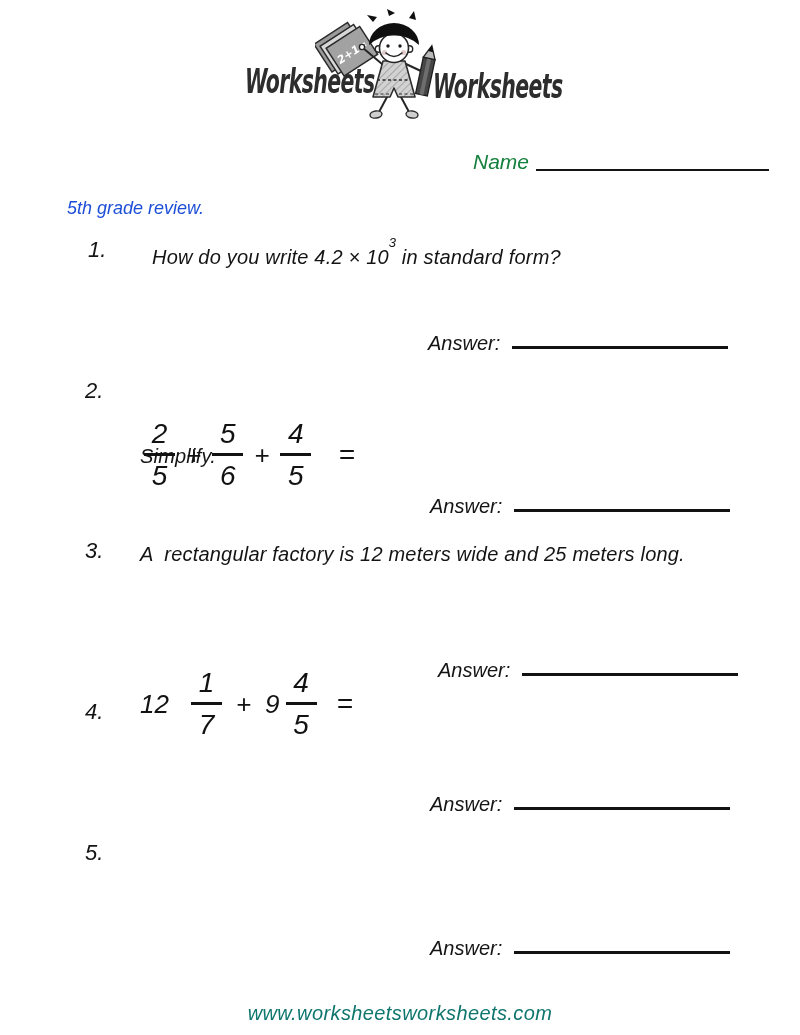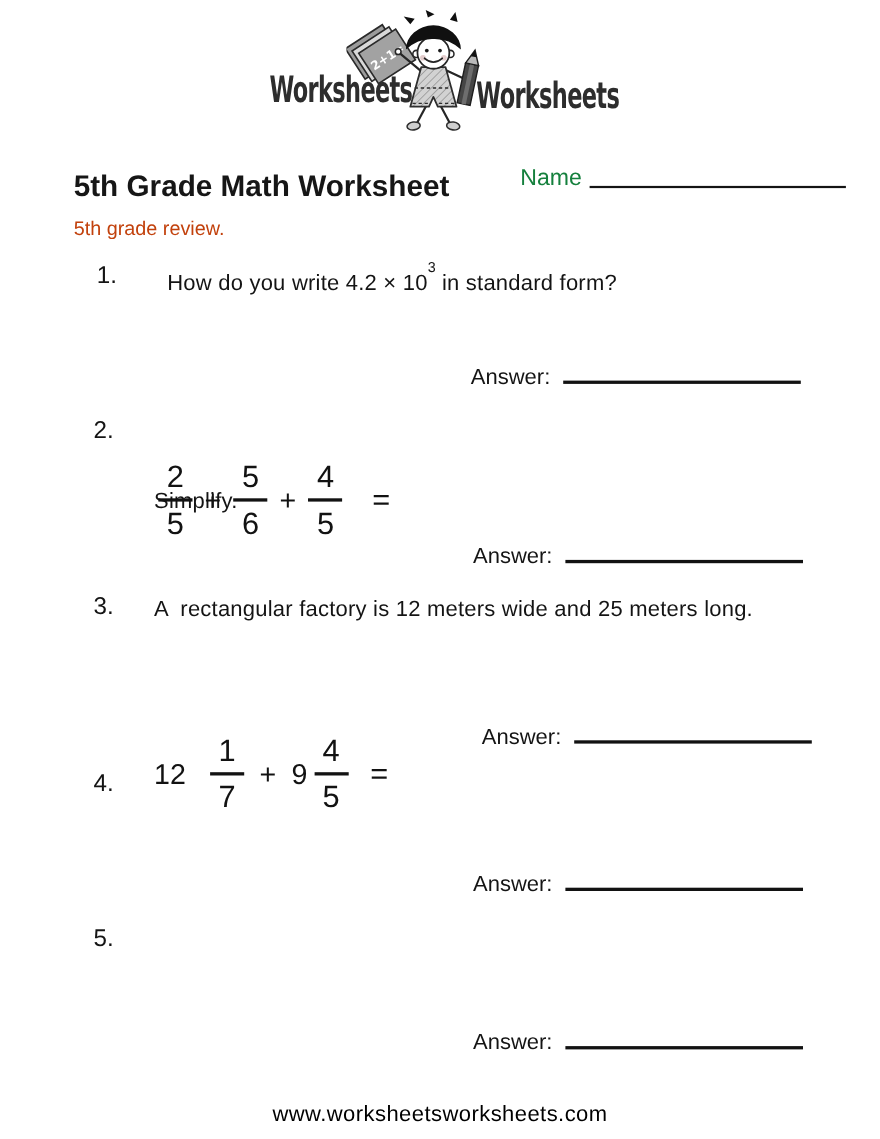--- a/index.html
+++ b/index.html
@@ -14,21 +14,21 @@
     position:absolute;z-index:2;
     font-family:"DejaVu Sans", sans-serif;font-weight:bold;
     font-size:33px;color:#2d2d2d;letter-spacing:-1px;
     transform:scaleX(0.62);transform-origin:left top;white-space:nowrap;
   }
   .mascot{position:absolute;left:315px;top:8px;z-index:1;}
 
   
   .title{position:absolute;left:67px;top:154px;margin:0;
     font-size:27px;font-weight:600;letter-spacing:0;color:#161616;}
-  .subtitle{position:absolute;left:67px;top:198px;font-size:18px;color:#c2410c;}
+  .subtitle{position:absolute;left:67px;top:198px;font-size:18px;color:#1d4ed8;}
   .name-row{position:absolute;left:473px;top:150px;display:flex;align-items:flex-end;}
   .name-label{font-size:21px;line-height:24px;color:#15803d;}
   .name-line{width:233px;border-bottom:2px solid #141414;margin-left:7px;margin-bottom:3px;}
 
   
   .qnum{position:absolute;font-size:22px;color:#141414;}
   .qtext{position:absolute;font-size:20px;letter-spacing:0.2px;line-height:28px;color:#141414;}
   .qtext .line{display:block;white-space:pre;}
   sup.exp{font-size:13px;position:relative;top:-9px;letter-spacing:0;}
 
@@ -40,26 +40,26 @@
   .whole{font-size:26px;margin-right:22px;}
   .whole2{font-size:26px;margin:0 6px 0 0;}
 
   
   .answer{position:absolute;display:flex;align-items:flex-end;}
   .alabel{font-size:20px;line-height:19px;color:#141414;}
   .aline{width:216px;border-bottom:3px solid #121212;margin-left:12px;margin-bottom:4px;}
 
   
   .footer{position:absolute;left:0;top:1002px;width:800px;text-align:center;
-    font-size:20px;letter-spacing:0.4px;color:#000000;}
+    font-size:20px;letter-spacing:0.4px;color:#0f766e;}
 </style>
 </head>
 <body>
 
-<div class="page abs" style="left:0;top:0;width:800px;height:1035px;">
+<div class="page abs" style="left:0;top:0;width:800px;height:1035px;font-style:italic;">
 
   <div class="logo-text" style="left:245px;top:62px;">Worksheets</div>
   <div class="logo-text" style="left:433px;top:67px;">Worksheets</div>
 
   <svg class="mascot" width="125" height="115" viewBox="0 0 125 115" aria-hidden="true">
     <defs>
       <pattern id="hatch" width="5" height="5" patternUnits="userSpaceOnUse" patternTransform="rotate(45)">
         <rect width="5" height="5" fill="#d2d2d2"></rect>
         <line x1="0" y1="0" x2="0" y2="5" stroke="#9c9c9c" stroke-width="1.6"></line>
       </pattern>
@@ -98,21 +98,20 @@
     <circle cx="79" cy="40" r="14.5" fill="#ffffff" stroke="#262626" stroke-width="1.6"></circle>
     <path d="M54,37 A25,22 0 1 1 104,37 Q93,27 79,27.5 Q65,27 54,37 Z" fill="#101010"></path>
     <path d="M58,14 L52,7 L62,9 Z M74,8 L72,1 L80,5 Z M94,10 L99,3 L101,12 Z" fill="#101010"></path>
     <circle cx="73" cy="38" r="1.7" fill="#1a1a1a"></circle>
     <circle cx="85" cy="38" r="1.7" fill="#1a1a1a"></circle>
     <circle cx="69.5" cy="44.5" r="2.6" fill="#e3cccc"></circle>
     <circle cx="88.5" cy="44.5" r="2.6" fill="#e3cccc"></circle>
     <path d="M71,45 Q79,52 87,45" fill="none" stroke="#262626" stroke-width="1.6" stroke-linecap="round"></path>
   </svg>
 
-  <h1 class="title">5th Grade Math Worksheet</h1>
 
   <div class="name-row">
     <span class="name-label">Name</span>
     <span class="name-line"></span>
   </div>
 
   <div class="subtitle">5th grade review.</div>
 
   <div class="qnum" style="left:88px;top:237px;">1.</div>
   <div class="qtext" style="left:140px;top:238px;margin-left:12px;"><span>How do you write 4.2 × 10</span><sup class="exp">3</sup><span> in standard form?</span></div>

